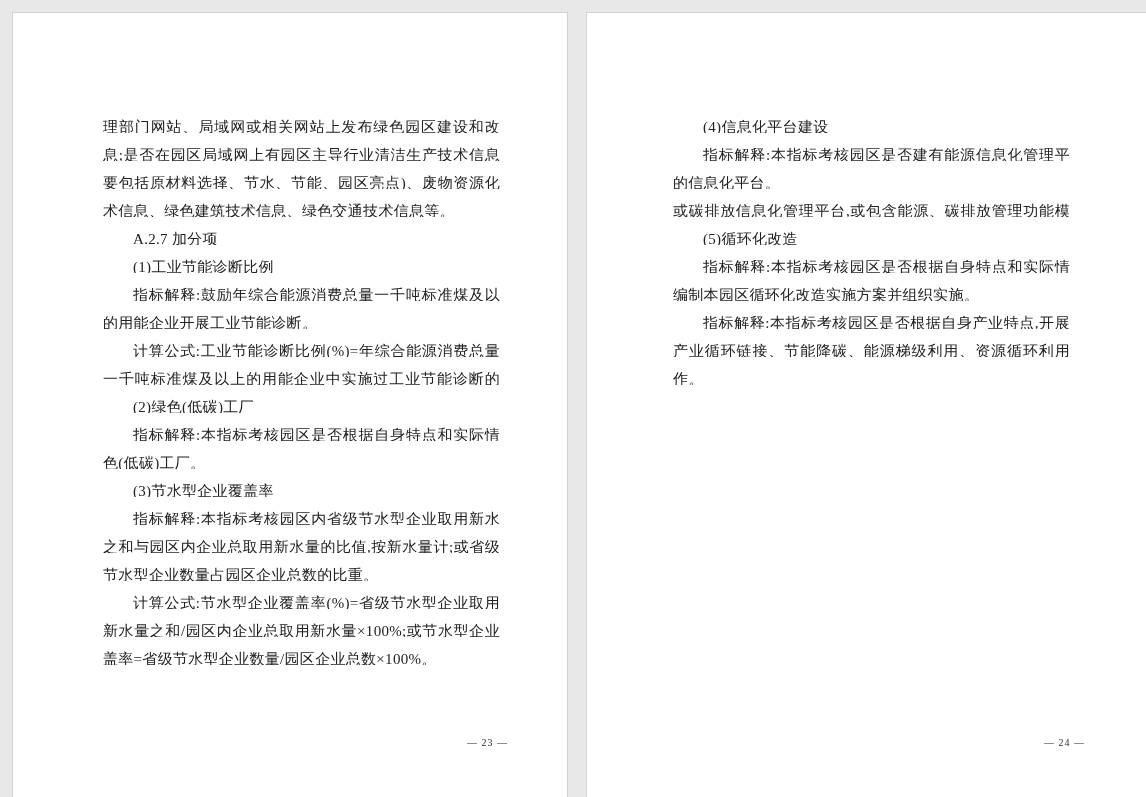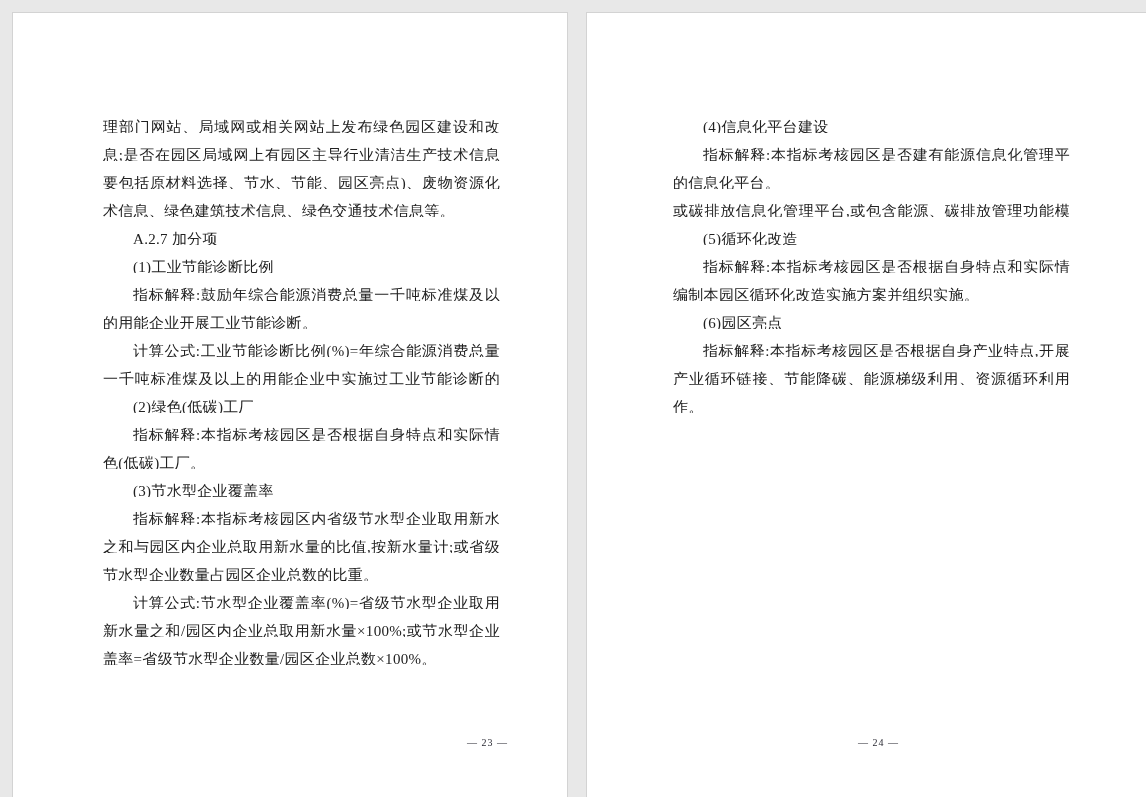--- a/index.html
+++ b/index.html
@@ -43,21 +43,21 @@
   }
   .page-number {
     position: absolute;
     top: 716px;
     width: 429px;
     font-size: 10px;
     color: #2a2a33;
     letter-spacing: 1px;
   }
   .page-left  .page-number { left: 74px; text-align: right; }
-  .page-right .page-number { left: 77px; text-align: center; }
+  .page-right .page-number { left: 77px; text-align: right; }
 </style>
 </head>
 <body>
 
 <div style="position:absolute; inset:0;">
 
   <div class="page page-left">
     <div class="page-body">
         <div class="line fill">理部门网站、局域网或相关网站上发布绿色园区建设和改造信</div>
         <div class="line fill">息;是否在园区局域网上有园区主导行业清洁生产技术信息(主</div>
@@ -85,21 +85,20 @@
 
   <div class="page page-right">
     <div class="page-body">
         <div class="line indent">(4)信息化平台建设</div>
         <div class="line indent fill">指标解释:本指标考核园区是否建有能源信息化管理平台</div>
         <div class="line">的信息化平台。</div>
         <div class="line fill">或碳排放信息化管理平台,或包含能源、碳排放管理功能模块</div>
         <div class="line indent">(5)循环化改造</div>
         <div class="line indent fill">指标解释:本指标考核园区是否根据自身特点和实际情况</div>
         <div class="line">编制本园区循环化改造实施方案并组织实施。</div>
-        <div class="line indent">(6)园区亮点</div>
         <div class="line indent fill">指标解释:本指标考核园区是否根据自身产业特点,开展</div>
         <div class="line fill">产业循环链接、节能降碳、能源梯级利用、资源循环利用等工</div>
         <div class="line">作。</div>
       </div>
     <div class="page-number">— 24 —</div>
   </div>
 
 </div>
 
 </body></html>

